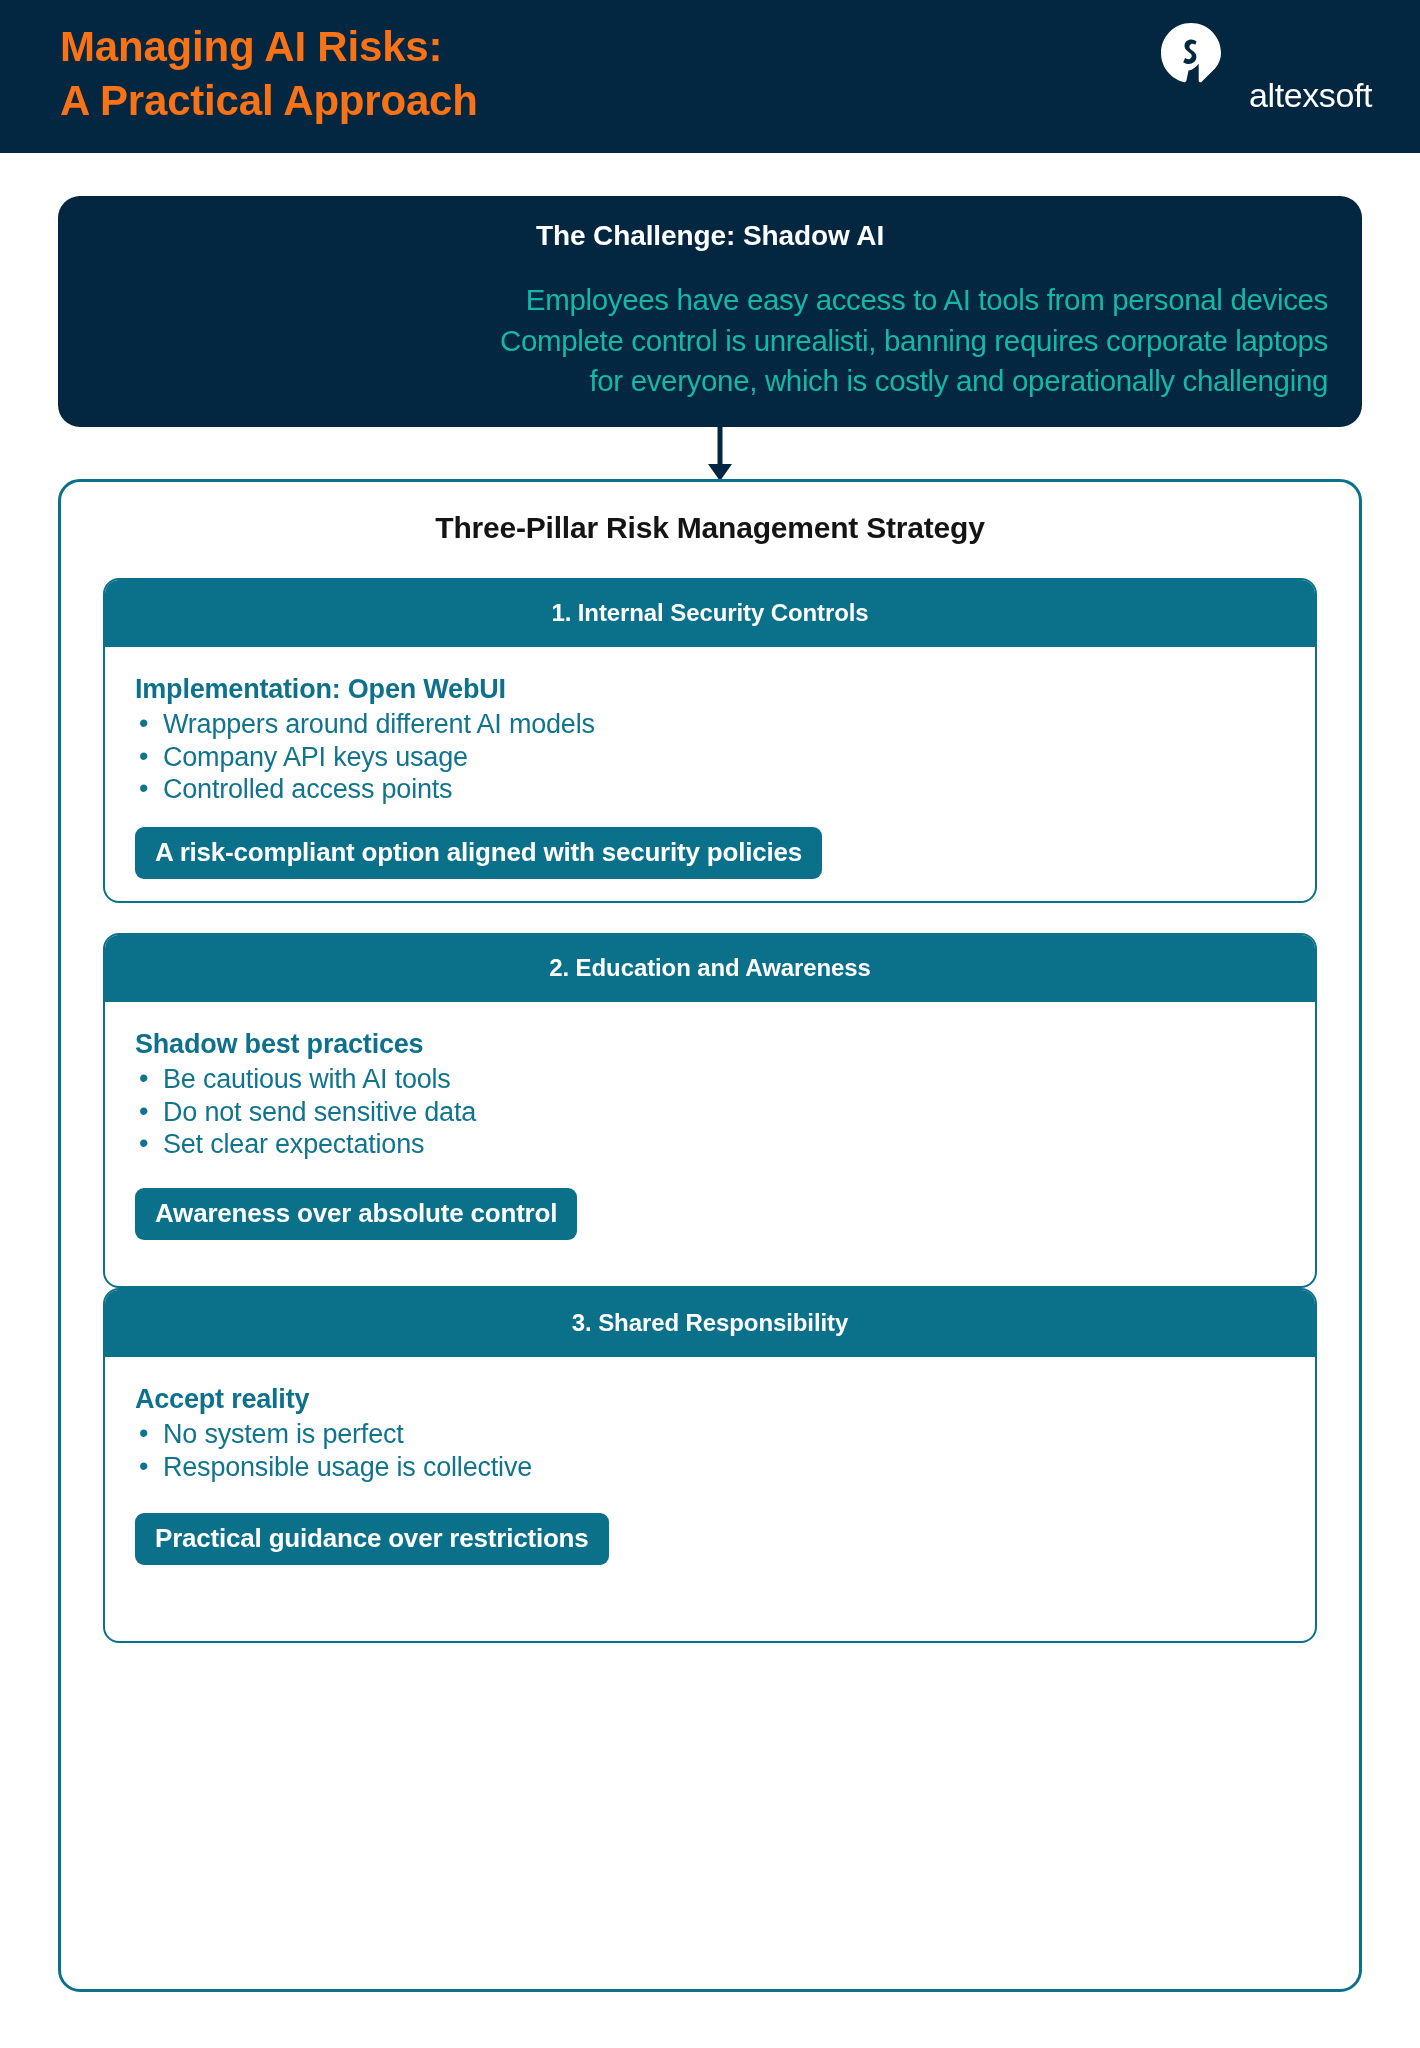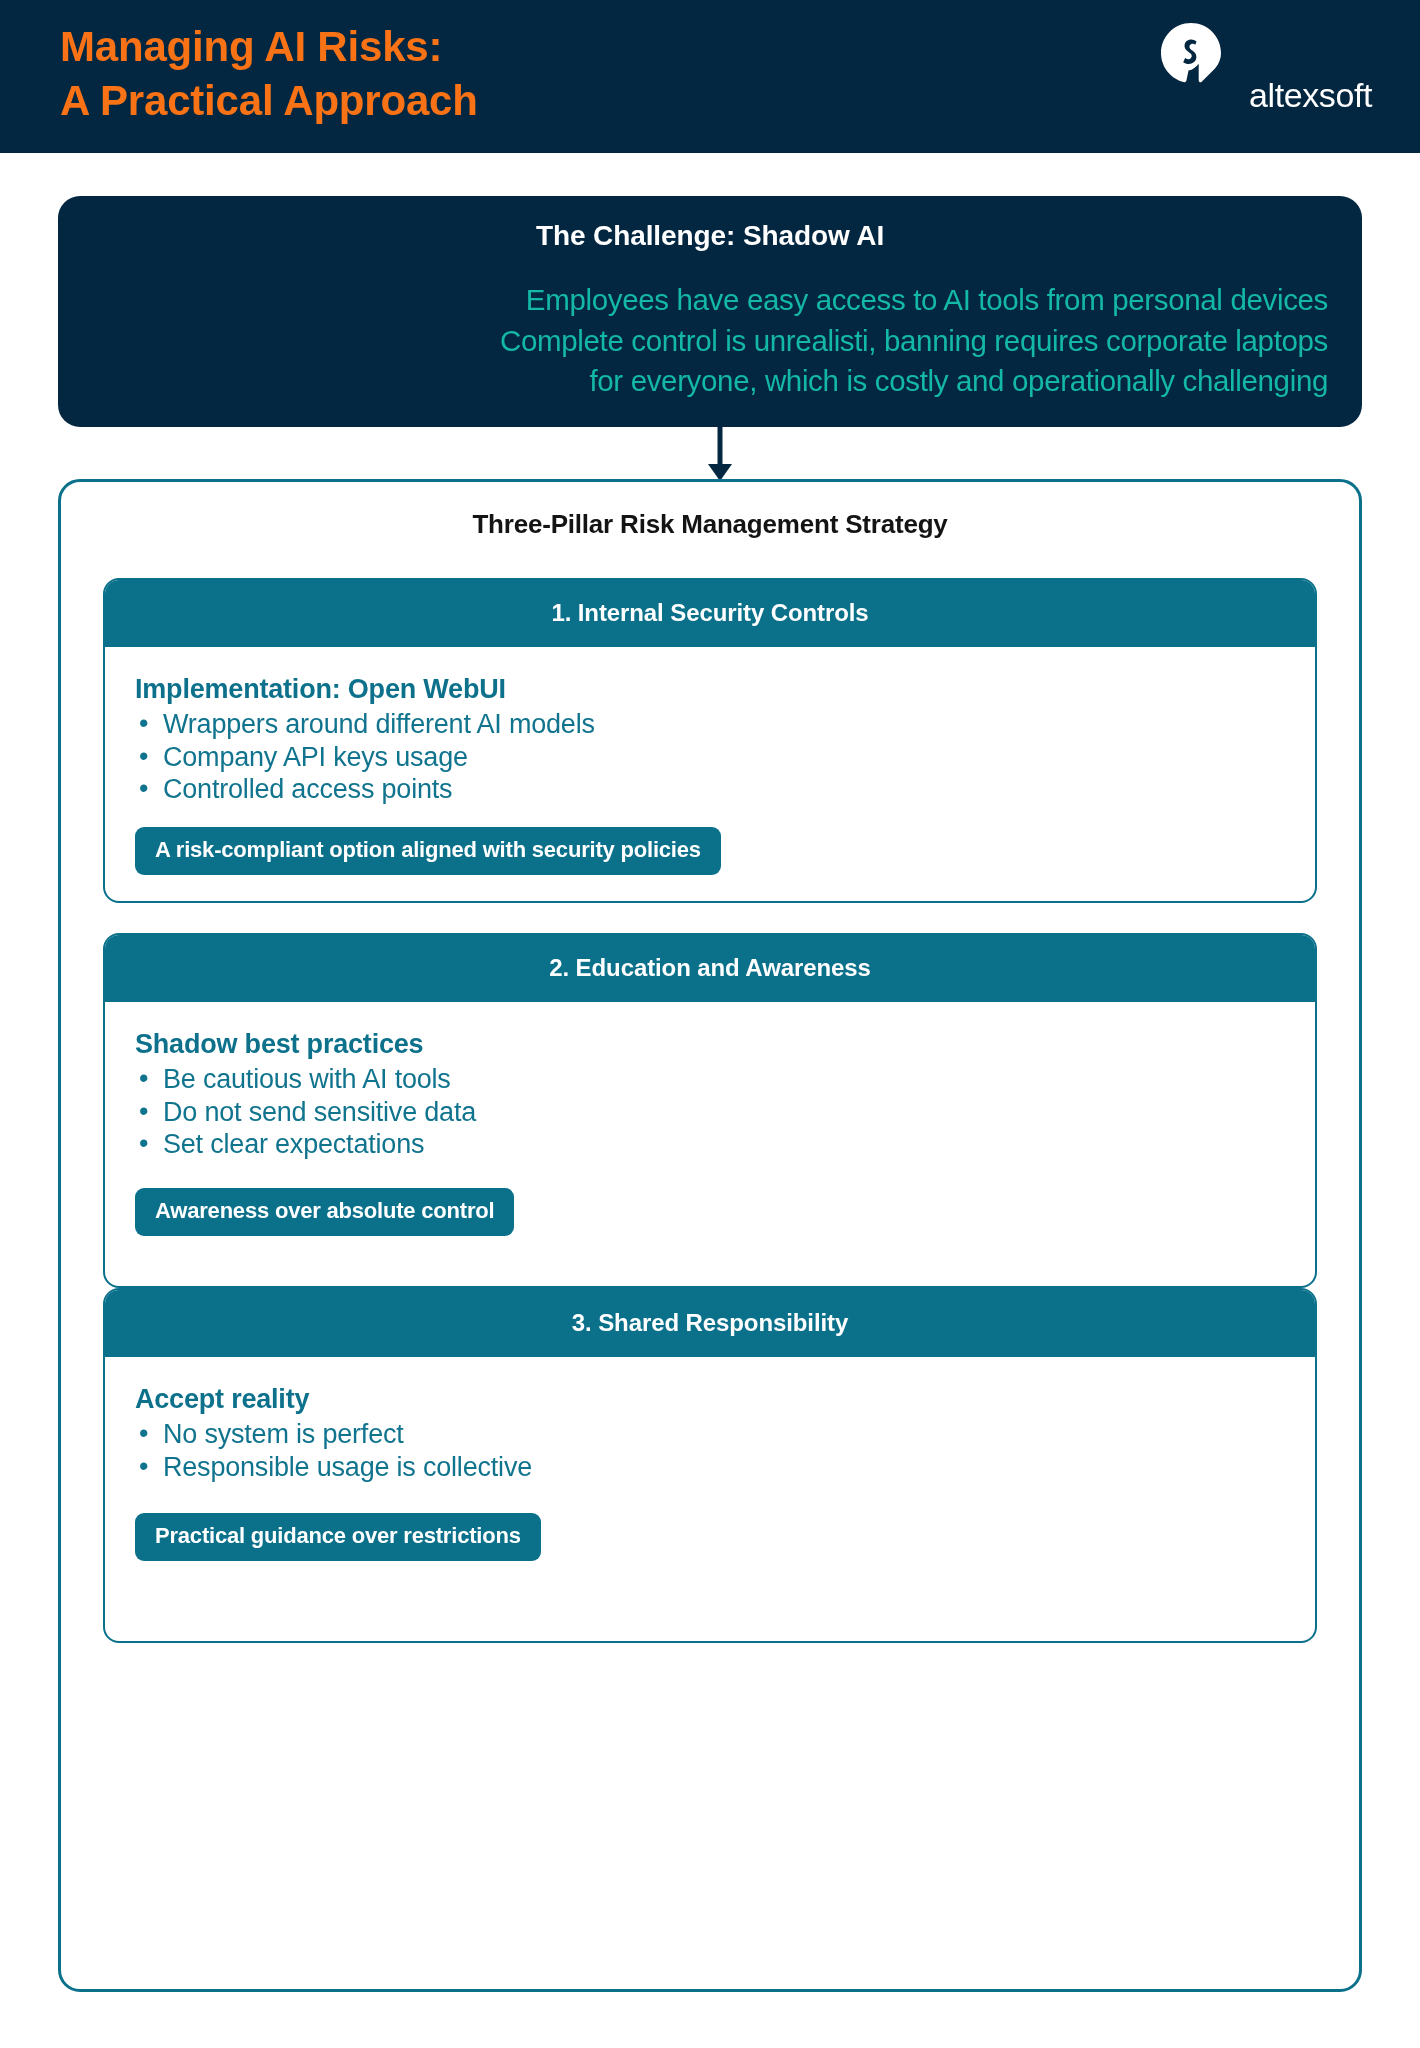--- a/index.html
+++ b/index.html
@@ -118,21 +118,21 @@
     height: 1513px;
     border: 3px solid #0b718b;
     border-radius: 22px;
     box-sizing: border-box;
     background: #ffffff;
   }
   .strategy-title {
     margin-top: 26px;
     text-align: center;
     color: #141414;
-    font-size: 26px;
+    font-size: 30px;
     font-weight: 700;
     letter-spacing: -0.2px;
     line-height: 1.3;
   }
 
   
   .pillars {
     position: absolute;
     left: 0;
     top: 96px;
@@ -202,21 +202,21 @@
     top: -1px;
     color: #11748e;
     font-size: 27px;
     line-height: 1.155;
   }
 
   .badge {
     display: inline-block;
     background: #0b718b;
     color: #ffffff;
-    font-size: 22px;
+    font-size: 26px;
     font-weight: 700;
     letter-spacing: -0.2px;
     border-radius: 9px;
     padding: 12px 20px 14px 20px;
     line-height: 1;
     white-space: nowrap;
   }
   .badge-wrap {
     padding: 0 30px;
   }

